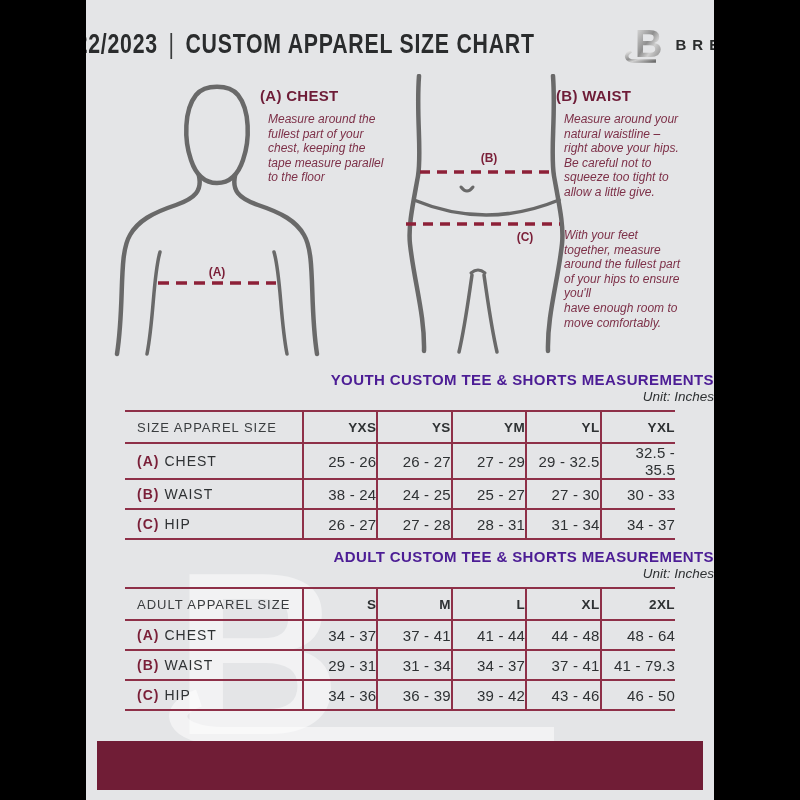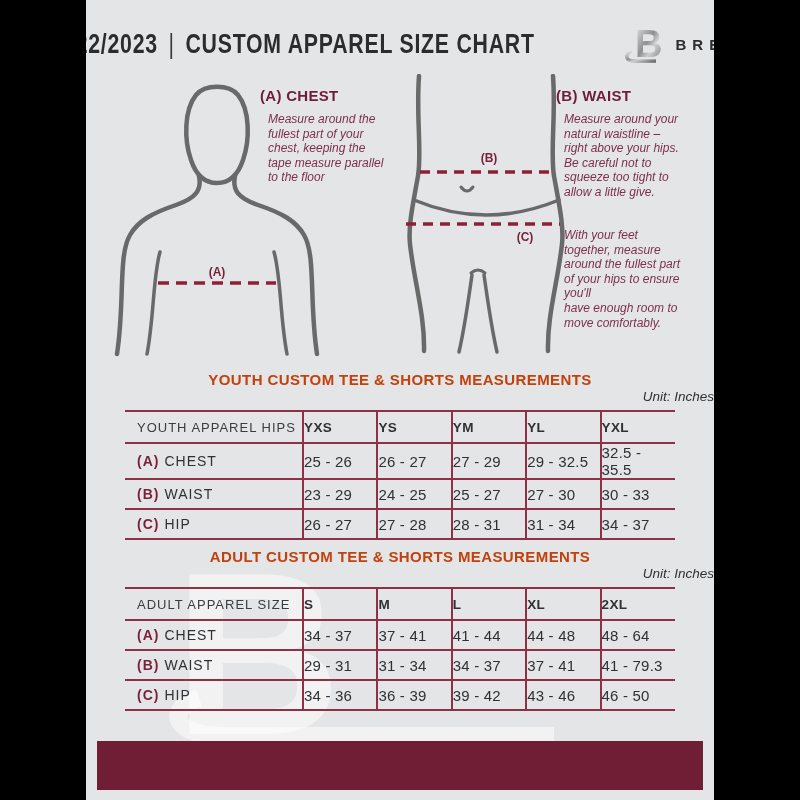--- a/index.html
+++ b/index.html
@@ -23,29 +23,29 @@
   .guide h3{margin:0 0 7px 0;font-size:15px;font-weight:bold;color:#6e1c37;letter-spacing:.3px;}
   .guide p{margin:8px;font-size:12px;line-height:14.6px;font-style:italic;white-space:pre-line;}
   .guide-a{left:174px;top:87px;width:150px;}
   .guide-b{left:470px;top:87px;width:158px;}
   .guide-c{left:470px;top:220px;width:170px;}
 
   
   .sec{position:absolute;left:0;width:628px;z-index:2;}
   .sec-youth{top:371px;}
   .sec-adult{top:548px;}
-  .sec h2{margin:0;font-size:15px;font-weight:bold;letter-spacing:.4px;color:#c2410c;text-align:center;line-height:17px;}
+  .sec h2{margin:0;font-size:15px;font-weight:bold;letter-spacing:.4px;color:#4c1d95;text-align:right;line-height:17px;}
   .unit{font-size:13.5px;font-style:italic;color:#2e3133;text-align:right;line-height:17px;}
   table{border-collapse:collapse;table-layout:fixed;width:550px;margin:5px 0 0 39px;background:transparent;}
   col.c-label{width:178px;}
   col.c-size{width:74.4px;}
   tr{border-top:2px solid #8e3048;}
   table{border-bottom:2px solid #8e3048;}
   th+th,td+td{border-left:2px solid #8e3048;}
-  th,td{padding:0;text-align:left;color:#2e3133;}
+  th,td{padding:0;text-align:right;color:#2e3133;}
   tr.head th{height:30px;font-size:13.5px;font-weight:bold;letter-spacing:.4px;}
   tr.head th.lbl{font-weight:normal;letter-spacing:1px;font-size:13px;color:#3a3d3f;text-align:left;padding-left:12px;}
   td{height:28px;font-size:15px;letter-spacing:.2px;}
   td.rlabel{text-align:left;padding-left:12px;font-size:14px;letter-spacing:1px;}
   td.rlabel .pfx{font-weight:bold;color:#7a1f38;margin-right:5px;}
 
   
   .watermark{position:absolute;left:18px;top:538px;z-index:1;pointer-events:none;}
   .footer-bar{position:absolute;left:11px;top:741px;width:606px;height:49px;background:#701d36;z-index:3;}
 
@@ -144,38 +144,38 @@
         <colgroup>
             <col class="c-label">
             <col class="c-size">
             <col class="c-size">
             <col class="c-size">
             <col class="c-size">
             <col class="c-size">
           </colgroup>
         <tbody>
             <tr class="head">
-          <th class="lbl">YOUTH APPAREL HIPS</th>
+          <th class="lbl">SIZE APPAREL SIZE</th>
           <th>YXS</th>
           <th>YS</th>
           <th>YM</th>
           <th>YL</th>
           <th>YXL</th>
         </tr>
         <tr>
           <td class="rlabel"><span class="pfx">(A)</span><span>CHEST</span></td>
           <td>25 - 26</td>
           <td>26 - 27</td>
           <td>27 - 29</td>
           <td>29 - 32.5</td>
           <td>32.5 - 35.5</td>
         </tr>
         <tr>
           <td class="rlabel"><span class="pfx">(B)</span><span>WAIST</span></td>
-          <td>23 - 29</td>
+          <td>38 - 24</td>
           <td>24 - 25</td>
           <td>25 - 27</td>
           <td>27 - 30</td>
           <td>30 - 33</td>
         </tr>
         <tr>
           <td class="rlabel"><span class="pfx">(C)</span><span>HIP</span></td>
           <td>26 - 27</td>
           <td>27 - 28</td>
           <td>28 - 31</td>

